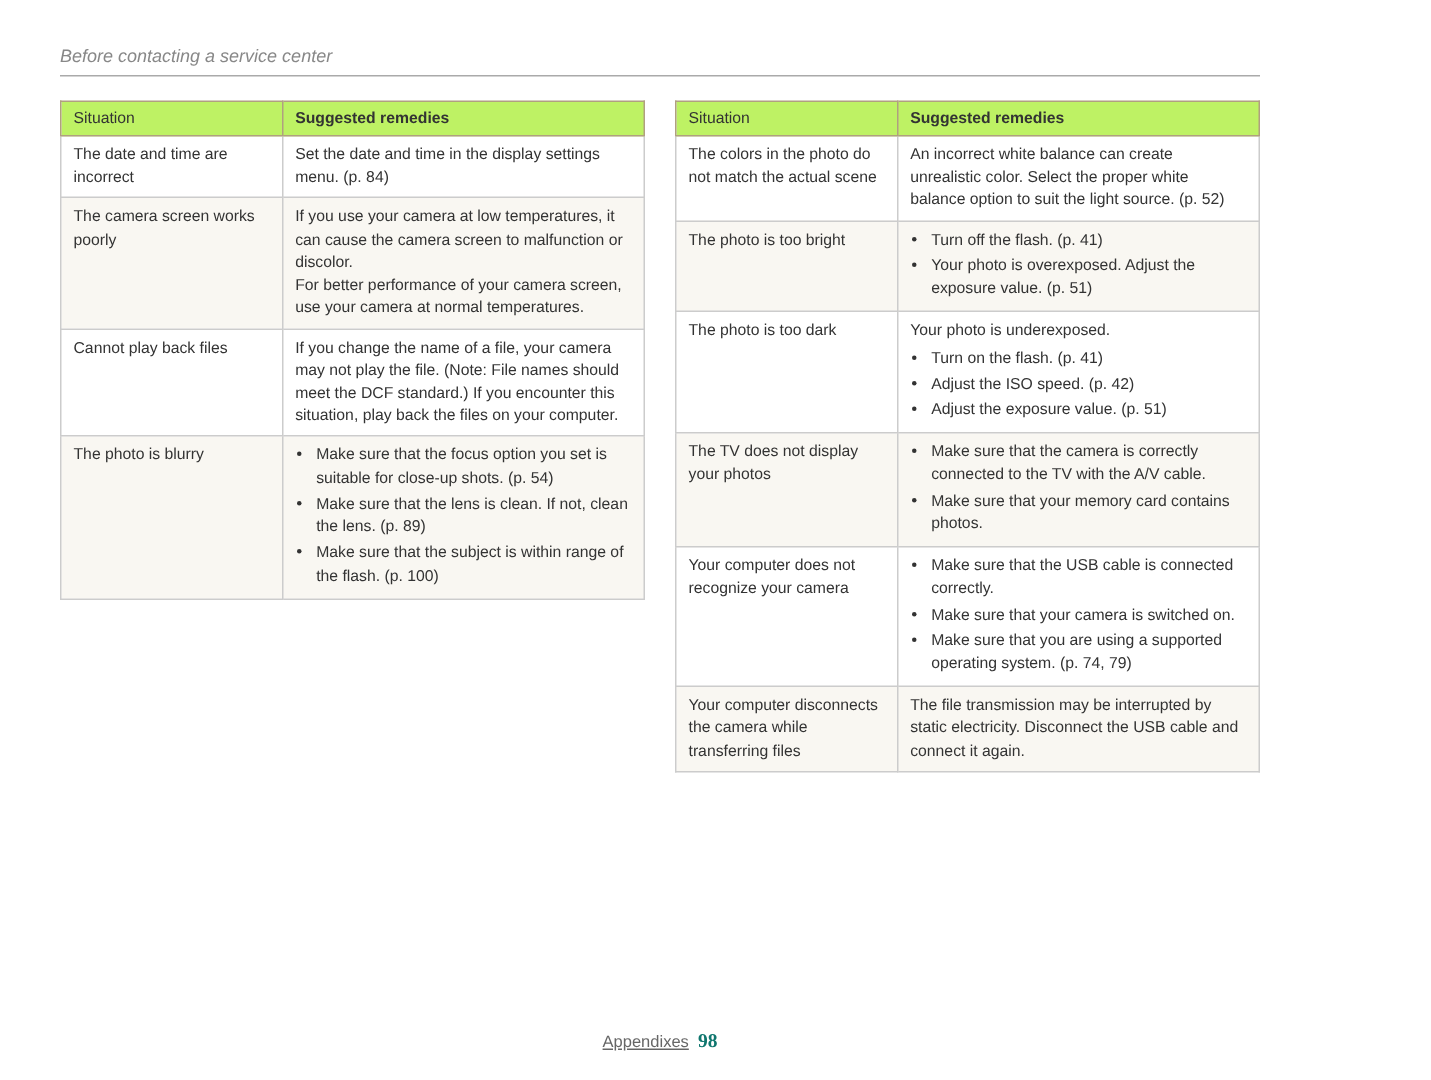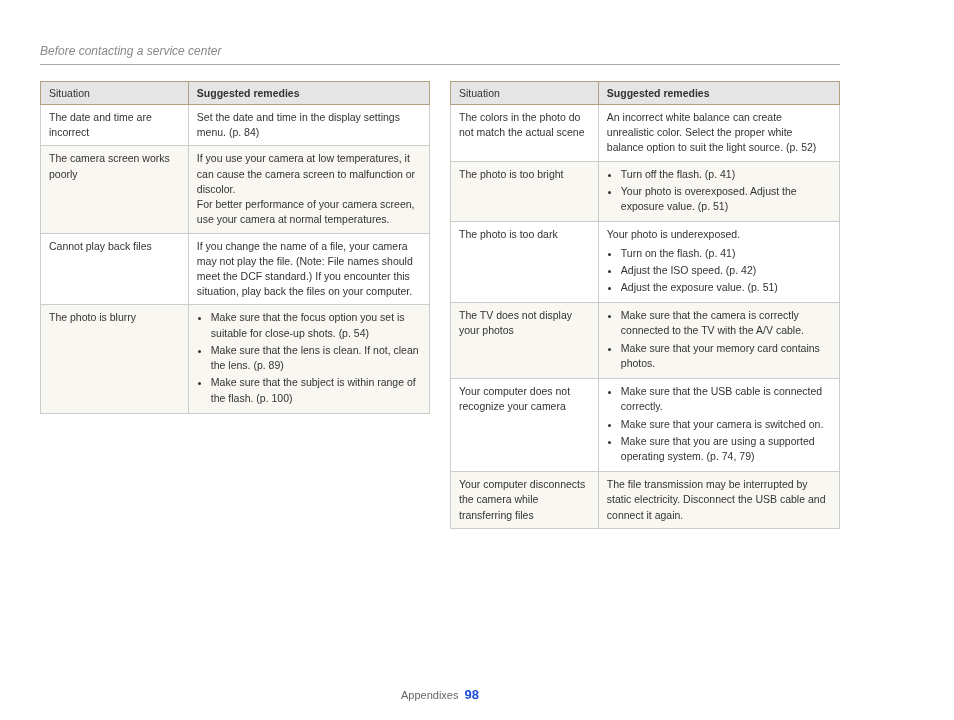--- a/index.html
+++ b/index.html
@@ -8,21 +8,21 @@
       height: 720px;
       background: #ffffff;
       font-family: Arial, sans-serif;
       font-size: 11px;
       color: #333;
       overflow: hidden;
     }
     .page-container {
       width: 880px;
       height: 720px;
-      padding: 44px 40px 20px 40px;
+      padding: 30px 40px 20px 40px;
       position: relative;
     }
     .page-title {
       font-size: 12px;
       color: #888;
       border-bottom: 1px solid #aaa;
       padding-bottom: 6px;
       margin-bottom: 16px;
       font-style: italic;
     }
@@ -33,21 +33,21 @@
     }
     .table-section {
       flex: 1;
     }
     table {
       width: 100%;
       border-collapse: collapse;
       font-size: 10.5px;
     }
     thead th {
-      background-color: #e5e5e5;
+      background-color: #bef264;
       color: #333;
       font-weight: bold;
       padding: 5px 8px;
       text-align: left;
       border: 1px solid #b0a080;
     }
     tbody td {
       border: 1px solid #ccc;
       padding: 5px 8px;
       vertical-align: top;
@@ -78,26 +78,28 @@
       position: absolute;
       bottom: 18px;
       left: 0;
       right: 0;
       text-align: center;
       font-size: 11px;
       color: #666;
     }
     .footer-text {
       display: inline;
+      text-decoration: underline;
     }
     .footer-num {
       font-weight: bold;
       font-size: 13px;
       margin-left: 3px;
-      color: #1d4ed8;
+      color: #0f766e;
+      font-family: Liberation Serif, serif;
     }
   </style>
 </head>
 <body>
 
 <div class="page-container">
 
   <div class="page-title">Before contacting a service center</div>
 
   <div class="tables-wrapper">

